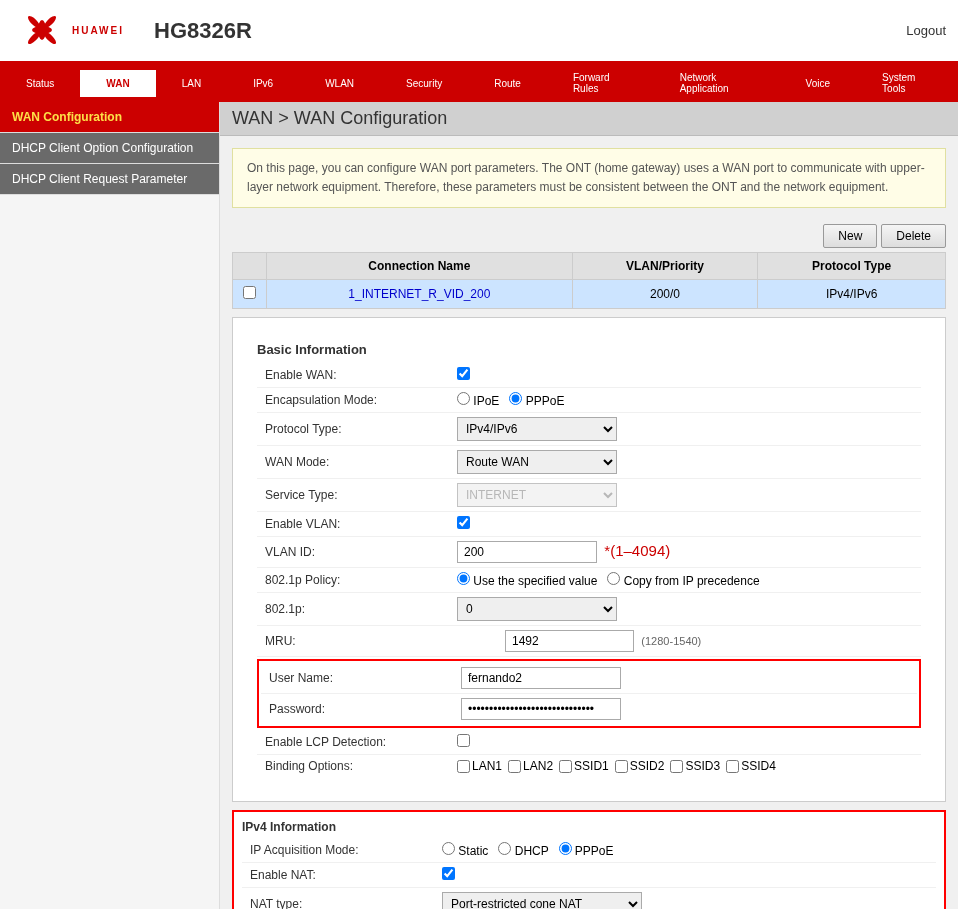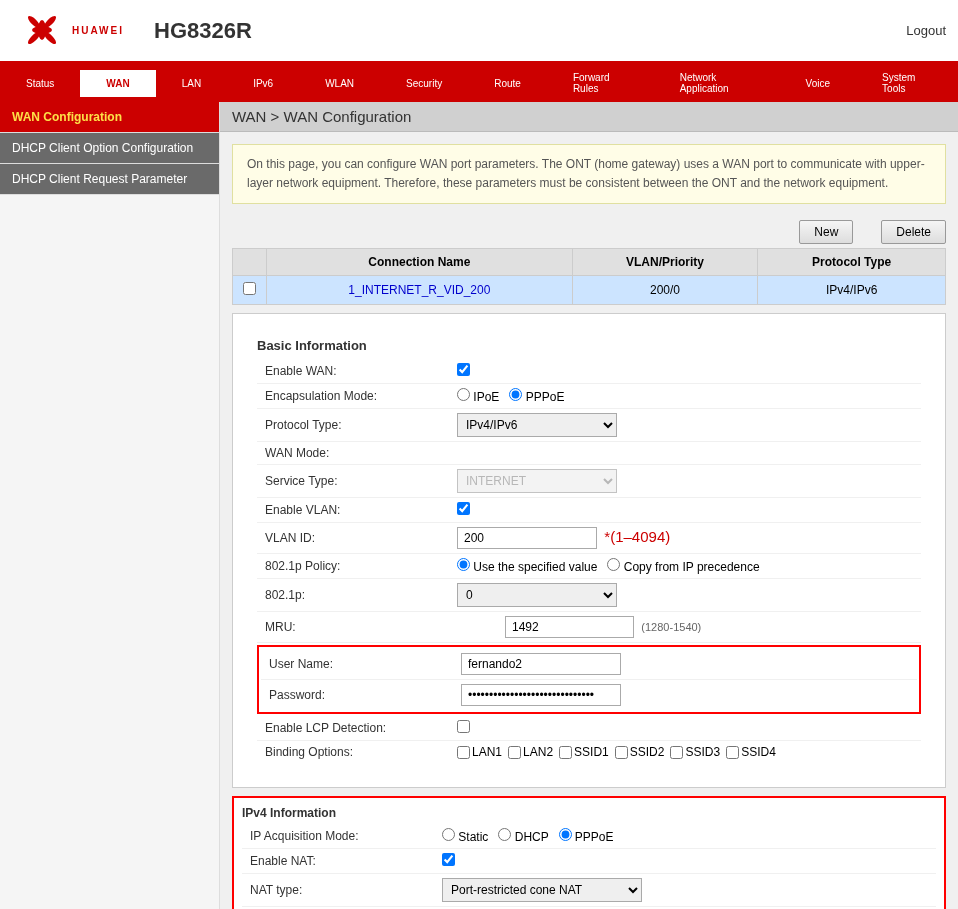--- a/index.html
+++ b/index.html
@@ -20,26 +20,26 @@
 
     
     .main-container { display: flex; min-height: 800px; }
     .sidebar { width: 220px; background: #f5f5f5; border-right: 1px solid #ddd; }
     .sidebar-item { padding: 8px 12px; font-size: 12px; cursor: pointer; border-bottom: 1px solid #ddd; }
     .sidebar-item.active { background: #cc0000; color: #fde047; font-weight: bold; }
     .sidebar-item:not(.active) { background: #6a6a6a; color: white; }
 
     
     .content { flex: 1; background: #f0f0f0; padding: 0; }
-    .breadcrumb { background: #d0d0d0; padding: 6px 12px; font-size: 15px; color: #333; border-bottom: 1px solid #bbb; }
+    .breadcrumb { background: #d0d0d0; padding: 6px 12px; font-size: 18px; color: #333; border-bottom: 1px solid #bbb; }
     .info-box { background: #fffde7; border: 1px solid #e0e0a0; margin: 12px; padding: 10px 14px; font-size: 12px; color: #555; line-height: 1.6; }
 
     
     .toolbar { display: flex; justify-content: flex-end; padding: 4px 12px; gap: 4px; }
-    .btn { padding: 4px 14px; font-size: 12px; cursor: pointer; border: 1px solid #999; background: linear-gradient(to bottom, #f5f5f5, #ddd); border-radius: 2px; margin-left: 24px; }
+    .btn { padding: 4px 14px; font-size: 12px; cursor: pointer; border: 1px solid #999; background: linear-gradient(to bottom, #f5f5f5, #ddd); border-radius: 2px; }
     .btn-new { }
     .btn-delete { }
 
     
     .table-container { margin: 0 12px; }
     table.data-table { width: 100%; border-collapse: collapse; border: 1px solid #ccc; }
     table.data-table th { background: #e0e0e0; padding: 6px 10px; font-size: 12px; font-weight: bold; border: 1px solid #ccc; text-align: center; }
     table.data-table td { padding: 6px 10px; font-size: 12px; border: 1px solid #ccc; text-align: center; background: #cce4ff; }
     table.data-table td.name-col { color: #0000cc; }
     .section-title { font-weight: bold; color: #333; margin-bottom: 6px; font-size: 13px; }
@@ -158,20 +158,26 @@
         <div class="form-label">Protocol Type:</div>
         <div class="form-value">
           <select>
             <option>IPv4/IPv6</option>
           </select>
         </div>
       </div>
 
       <div class="form-row">
         <div class="form-label">WAN Mode:</div>
+        <div class="form-value">
+          <select>
+            <option>Route WAN</option>
+            <option>Bridge WAN</option>
+          </select>
+        </div>
       </div>
 
       <div class="form-row">
         <div class="form-label">Service Type:</div>
         <div class="form-value">
           <select disabled="" style="color:#999;">
             <option>INTERNET</option>
           </select>
         </div>
       </div>

